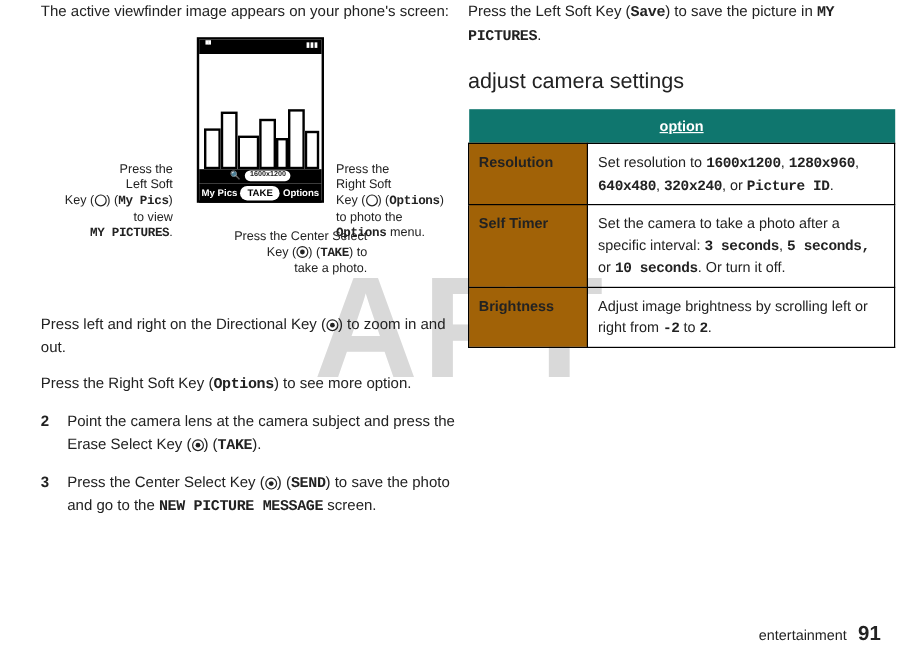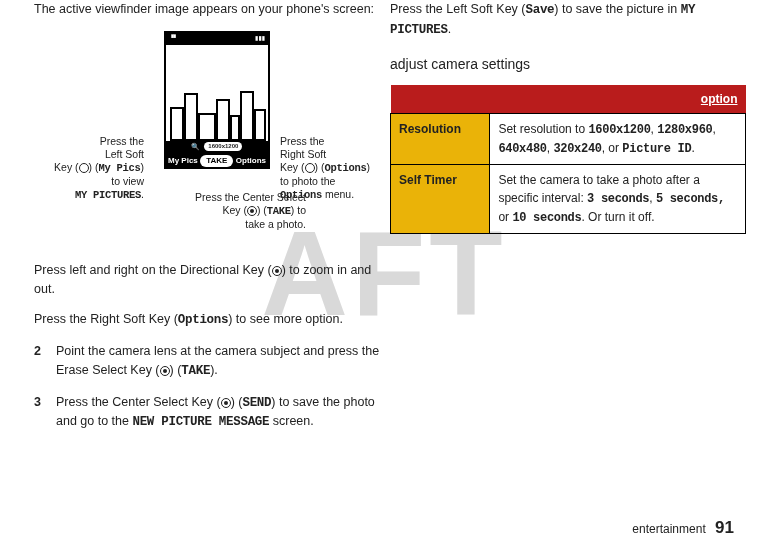--- a/index.html
+++ b/index.html
@@ -120,42 +120,42 @@
     position: relative;
   }
   .key-ring.center::after {
     content:""; position:absolute; left:50%; top:50%; width:4px; height:4px; background:#222; border-radius:50%; transform:translate(-50%,-50%);
   }
 
   .step-row { display:flex; gap:10px; margin-bottom: 12px; }
   .step-num { font-weight: bold; width: 12px; flex-shrink:0; }
 
   h2.section-head {
-    font-size: 14px;
+    font-size: 18px;
     font-weight: normal;
     margin: 14px 0 10px;
   }
 
   table.opts {
     width: 100%;
     border-collapse: collapse;
     font-size: 12px;
   }
   table.opts th {
-    background:#b91c1c; color:#fff; text-align:right; padding:5px 8px; font-weight:bold;
+    background:#0f766e; color:#fff; text-align:center; padding:5px 8px; font-weight:bold;
     font-family: "Arial Narrow", Arial, sans-serif;
     text-decoration: underline;
   }
   table.opts td {
     border: 1px solid #000;
     padding: 6px 8px;
     vertical-align: top;
   }
   table.opts td.label {
-    background:#eab308; font-weight:bold; width: 28%;
+    background:#a16207; font-weight:bold; width: 28%;
     font-family: "Arial Narrow", Arial, sans-serif;
   }
 
   .footer {
     position:absolute;
     bottom: 6px;
     right: 34px;
     font-size: 12px;
     z-index:1;
   }
@@ -263,20 +263,26 @@
         <td>
           <span>Set resolution to </span><span class="bold cond">1600x1200</span><span>, </span><span class="bold cond">1280x960</span><span>, </span><span class="bold cond">640x480</span><span>, </span><span class="bold cond">320x240</span><span>, or </span><span class="bold cond">Picture ID</span><span>.</span>
         </td>
       </tr>
       <tr>
         <td class="label">Self Timer</td>
         <td>
           <span>Set the camera to take a photo after a specific interval: </span><span class="bold cond">3 seconds</span><span>, </span><span class="bold cond">5 seconds,</span><span> or </span><span class="bold cond">10 seconds</span><span>. Or turn it off.</span>
         </td>
       </tr>
+      <tr>
+        <td class="label">Brightness</td>
+        <td>
+          <span>Adjust image brightness by scrolling left or right from </span><span class="bold cond">-2</span><span> to </span><span class="bold cond">2</span><span>.</span>
+        </td>
+      </tr>
     </tbody>
       </table>
   </div>
 </div>
 
 <div class="footer">
   <span>entertainment</span>
   <span class="pg">91</span>
 </div>
 

